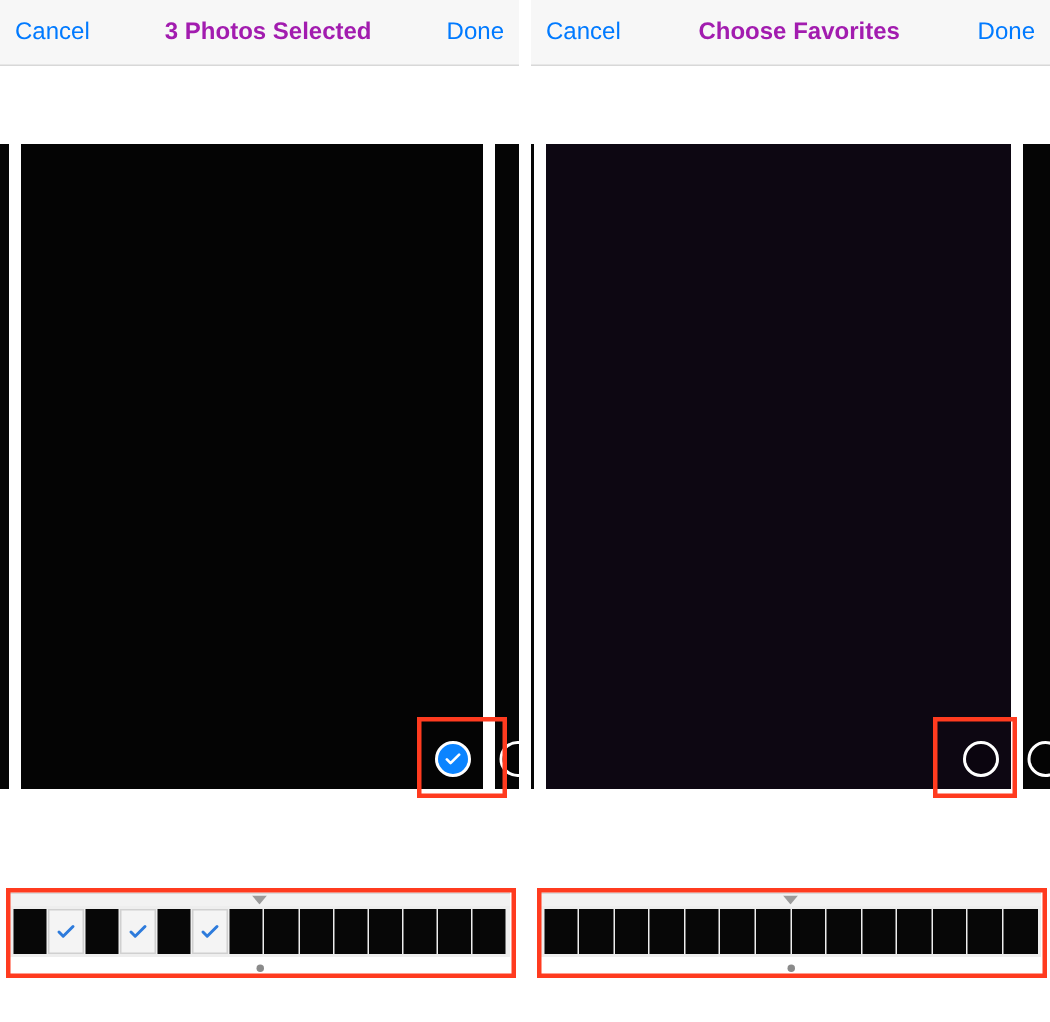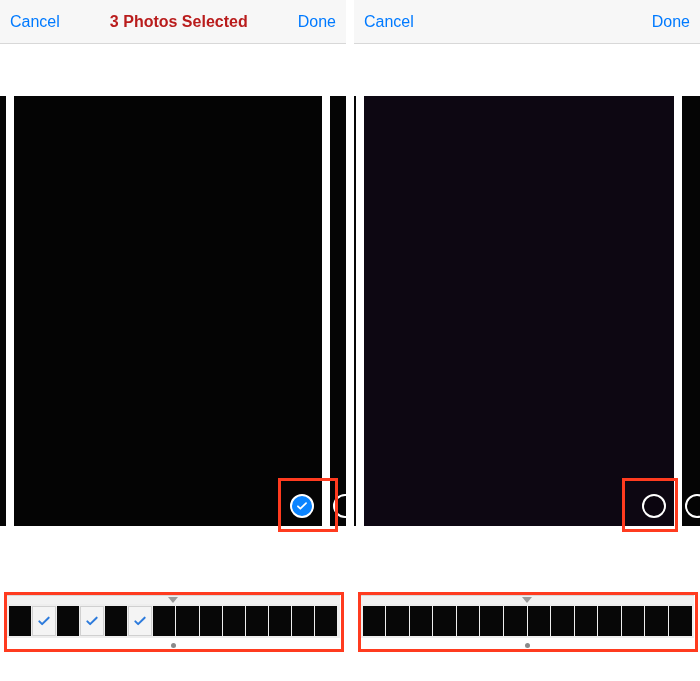--- a/index.html
+++ b/index.html
@@ -4,21 +4,21 @@
 <style>
   * { box-sizing: border-box; margin: 0; padding: 0; }
   html, body { width: 700px; height: 681px; overflow: hidden; font-family: -apple-system, "Helvetica Neue", Arial, sans-serif; background:#fff; }
   .stage { position:relative; width:700px; height:681px; background:#fff; }
   .panel { position:absolute; top:0; height:512px; background:#fff; }
   .panel-left  { left:0;  width:346px; }
   .panel-right { left:354px; width:346px; }
 
   .navbar { height:44px; background:#f7f7f7; border-bottom:1px solid #d8d8d8; display:flex; align-items:center; justify-content:space-between; padding:0 10px; }
   .nav-btn { color:#007aff; font-size:16px; cursor:pointer; user-select:none; }
-  .nav-title { color:#b91c1c; font-size:16px; font-weight:600; }
+  .nav-title { color:#a21caf; font-size:16px; font-weight:600; }
 
   .photo-area { position:absolute; left:0; right:0; top:96px; height:430px; overflow:hidden; }
   .photo-sliver { position:absolute; background:#050505; }
   .photo-main { position:absolute; background:#040404; }
   
   .panel-left .sliver-a { left:0; top:0; width:6px; height:430px; }
   .panel-left .main    { left:14px; top:0; width:308px; height:430px; }
   .panel-left .sliver-b { left:330px; top:0; width:16px; height:430px; }
   .panel-right .main    { left:10px; top:0; width:310px; height:430px; background:#0d0712; }
   .panel-right .sliver-b { left:328px; top:0; width:18px; height:430px; }
@@ -109,20 +109,21 @@
         </div>
       <div class="strip-dots">
         <span class="on"></span>
       </div>
     </div>
   </div>
 
   <div class="panel panel-right">
     <div class="navbar">
       <span class="nav-btn">Cancel</span>
+      <span class="nav-title">Choose Favorites</span>
       <span class="nav-btn">Done</span>
     </div>
 
     <div class="photo-area">
       <div class="photo-main main">
         <div class="sel-circle sel-empty" style="right:8px; bottom:8px;"></div>
       </div>
       <div class="photo-sliver sliver-b">
         <div class="sliver-circle" style="left:3px; bottom:8px;"></div>
       </div>

